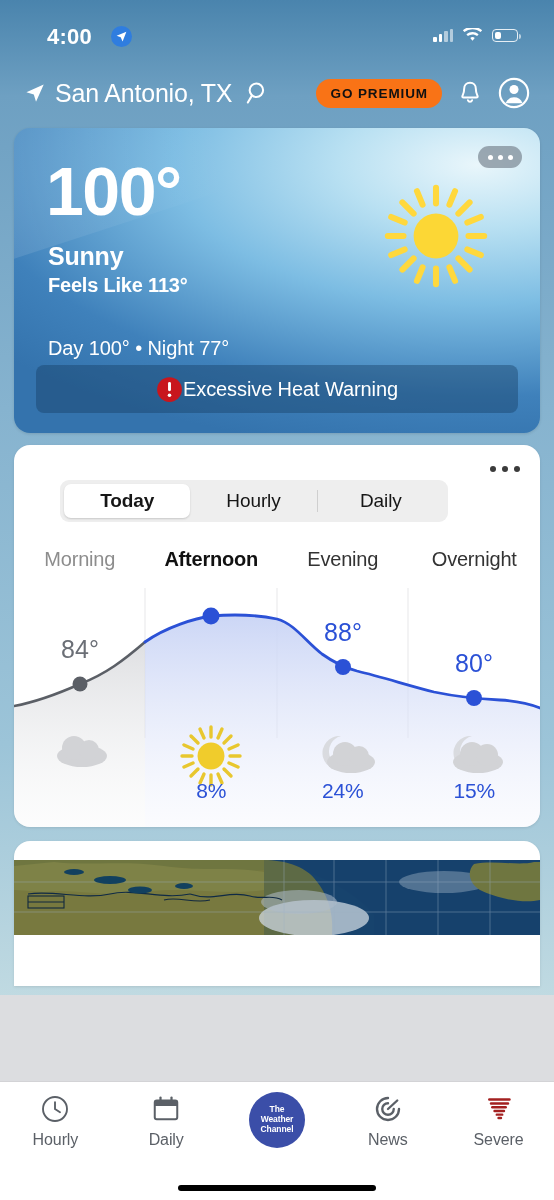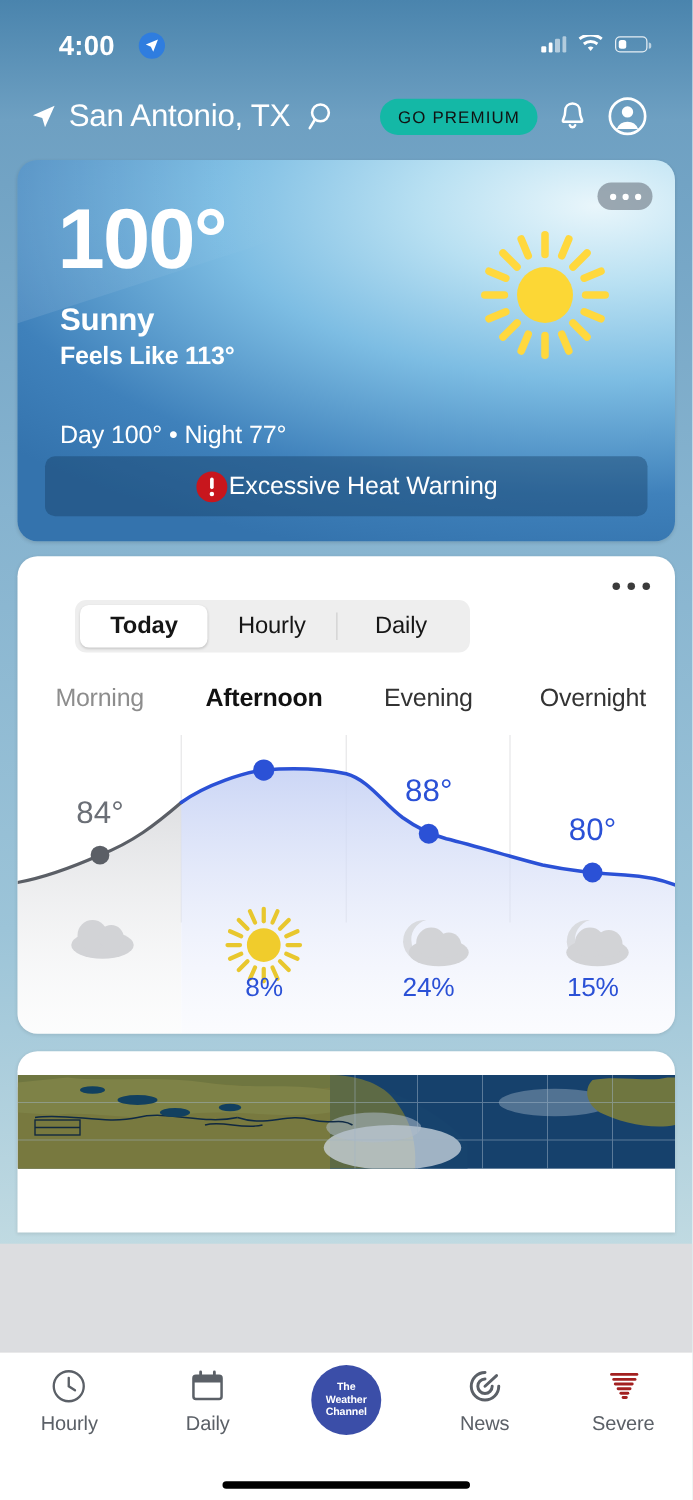--- a/index.html
+++ b/index.html
@@ -38,30 +38,30 @@
     border-radius:4px; padding:1.6px; position:relative;
   }
   .batt::after{
     content:""; position:absolute; right:-4px; top:4px;
     width:2px; height:5px; border-radius:0 2px 2px 0; background:rgba(255,255,255,.6);
   }
   .batt b{ display:block; height:100%; width:32%; background:#fff; border-radius:2px; }
 
   
   .appbar{
-    height:62px; display:flex; align-items:center; padding:0 36px 0 24px; gap:0;
+    height:62px; display:flex; align-items:center; padding:0 24px 0 24px; gap:0;
   }
   .loc-group{ display:flex; align-items:center; gap:9px; flex:0 0 auto; }
   .loc-arrow{ width:22px; height:22px; }
   .loc-name{ color:#fff; font-size:25px; font-weight:400; letter-spacing:-.2px; }
   .search-btn{ width:26px; height:26px; margin-left:4px; }
   .spacer{ flex:1; }
   .premium{
-    background:#14b8a6; color:#111; border:none; border-radius:18px;
-    height:29px; padding:0 14px; font-size:13.5px; font-weight:400;
+    background:#f97316; color:#111; border:none; border-radius:18px;
+    height:29px; padding:0 14px; font-size:13.5px; font-weight:700;
     letter-spacing:.9px; font-family:"Liberation Sans", sans-serif;
   }
   .bell{ margin-left:14px; width:28px; height:28px; }
   .avatar{ margin-left:14px; width:32px; height:32px; }
 
   
   .hero{
     margin:4px 14px 0 14px; height:305px; border-radius:16px; position:relative;
     overflow:hidden;
     background:
@@ -107,21 +107,21 @@
   .fcard{
     margin:12px 14px 0 14px; background:#fff; border-radius:16px;
     height:382px; position:relative; overflow:hidden;
     box-shadow:0 1px 3px rgba(0,0,0,.10);
   }
   .f-dots{
     position:absolute; right:20px; top:21px; display:flex; gap:6px;
   }
   .f-dots span{ width:6px; height:6px; border-radius:50%; background:#3b3b3b; }
   .segmented{
-    position:absolute; left:46px; top:35px; width:316px; height:42px;
+    position:absolute; left:46px; top:35px; width:388px; height:42px;
     background:#eeeeee; border-radius:9px; display:flex; align-items:center; padding:4px;
   }
   .seg{
     flex:1; height:100%; display:flex; align-items:center; justify-content:center;
     font-size:19px; color:#161616; font-weight:400; border-radius:7px; position:relative;
     letter-spacing:-.1px;
   }
   .seg.active{ background:#fff; font-weight:700; box-shadow:0 1px 2px rgba(0,0,0,.16); }
   .seg-div{ width:1px; height:22px; background:#cfcfcf; }
 

